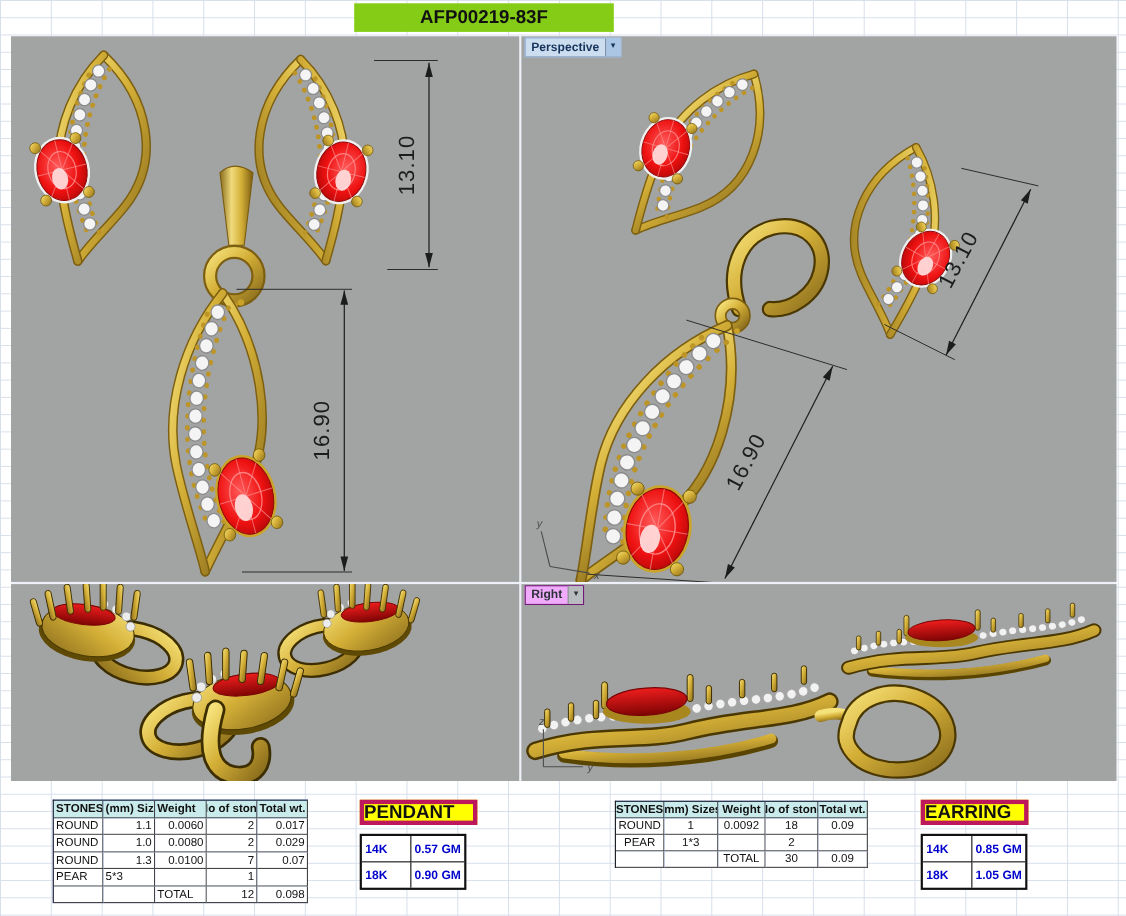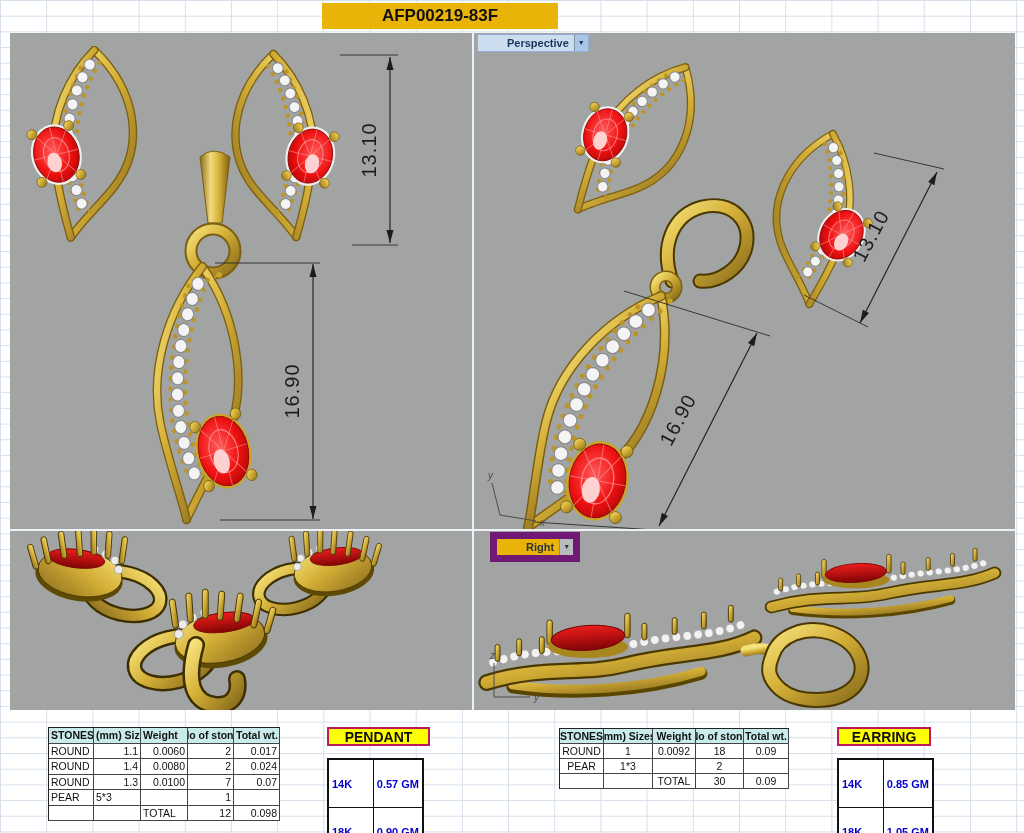--- a/index.html
+++ b/index.html
@@ -6,62 +6,62 @@
   body{
     width:1024px;height:833px;overflow:hidden;position:relative;
     font-family:"Liberation Sans",sans-serif;background:#ffffff;
     background-image:
       linear-gradient(to right,#d7dfeb 1px,transparent 1px),
       linear-gradient(to bottom,#d7dfeb 1px,transparent 1px);
     background-size:46.2px 15.7px;
   }
   .banner{
     position:absolute;left:322px;top:3px;width:236px;height:26px;
-    background:#eab308;display:flex;align-items:center;justify-content:center;
+    background:#84cc16;display:flex;align-items:center;justify-content:center;
     font-size:17px;font-weight:bold;color:#111;
   }
   .vparea{
     position:absolute;left:10px;top:33px;width:1005px;height:677px;
     background:#eef2f8;display:grid;grid-template-columns:462px 541px;
     grid-template-rows:496px 179px;gap:2px;
   }
   .vp{background:#a2a3a3;position:relative;overflow:hidden;}
   .vp svg{display:block;width:100%;height:100%;}
   .chip{
     position:absolute;left:3px;top:1px;display:flex;align-items:stretch;
-    font-size:11px;font-weight:bold;line-height:14px;height:16px;z-index:5;padding-left:24px;
+    font-size:11px;font-weight:bold;line-height:14px;height:16px;z-index:5;
   }
   .chip .lbl{padding:1px 5px;}
   .chip .arr{width:13px;text-align:center;font-size:7px;line-height:15px;border-left:1px solid rgba(0,0,0,.25);}
   .chip.active{background:#cdddf0;border:1px solid #8fb0d4;color:#17355c;}
   .chip.active .arr{background:#aac6e4;}
-  .chip.plain{background:#eab308;border:7px solid #701a75;color:#2e3338;margin-left:13px;}
+  .chip.plain{background:#f0abfc;border:1px solid #701a75;color:#2e3338;}
   .chip.plain .arr{background:#b8bcbf;}
   
   .tbl{position:absolute;display:grid;font-size:10.5px;color:#111;background:#1d4ed8;}
   .tbl .c{
     border-right:1px solid #555;border-bottom:1px solid #555;
     display:flex;align-items:center;white-space:nowrap;overflow:hidden;
     padding:0 2px;background:#fff;
   }
   .tbl .hd{background:#c9ebeb;font-weight:bold;}
   .tbl .l{justify-content:flex-start;}
   .tbl .r{justify-content:flex-end;text-align:center;}
   .tbl .ctr{justify-content:center;padding:0;}
   .stones{border-left:1.5px solid #222;border-top:1.5px solid #222;}
   .stones .c{border-right:1px solid #444;border-bottom:1px solid #444;}
   .ybox{
-    position:absolute;height:15px;background:#ffff00;border:2px solid #be185d;
-    display:flex;align-items:center;justify-content:center;
-    font-size:14px;font-weight:bold;color:#111;
+    position:absolute;height:15px;background:#ffff00;border:4px solid #be185d;
+    display:flex;align-items:center;
+    font-size:17px;font-weight:bold;color:#111;
   }
   .metal{position:absolute;display:grid;grid-template-columns:45px 48px;
     border:2px solid #111;background:#fff;font-size:11px;font-weight:bold;color:#0000cc;}
   .metal .c{border-right:1px solid #111;border-bottom:1px solid #111;display:flex;align-items:center;
-    white-space:nowrap;overflow:hidden;height:15px;padding:16px 3px;}
+    white-space:nowrap;overflow:hidden;height:15px;padding:4px 3px;}
   .metal .c:nth-child(2n){border-right:none;justify-content:flex-end;}
   .metal .c:nth-child(n+3){border-bottom:none;}
   .dimtxt{font-size:20px;fill:#1c1c1c;letter-spacing:1px;}
   .axtxt{font-size:10px;fill:#4c4c4c;font-style:italic;}
   .dimline{stroke:#1c1c1c;stroke-width:1.1;fill:none;}
   .extline{stroke:#2a2a2a;stroke-width:0.9;fill:none;}
 </style>
 </head>
 <body>
 
@@ -327,24 +327,24 @@
   <div class="c hd ctr">No of stone</div>
   <div class="c hd l">Total wt.</div>
 
   <div class="c l">ROUND</div>
   <div class="c r">1.1</div>
   <div class="c r">0.0060</div>
   <div class="c r">2</div>
   <div class="c r">0.017</div>
 
   <div class="c l">ROUND</div>
-  <div class="c r">1.4</div>
+  <div class="c r">1.0</div>
   <div class="c r">0.0080</div>
   <div class="c r">2</div>
-  <div class="c r">0.024</div>
+  <div class="c r">0.029</div>
 
   <div class="c l">ROUND</div>
   <div class="c r">1.3</div>
   <div class="c r">0.0100</div>
   <div class="c r">7</div>
   <div class="c r">0.07</div>
 
   <div class="c l">PEAR</div>
   <div class="c l">5*3</div>
   <div class="c"></div>

